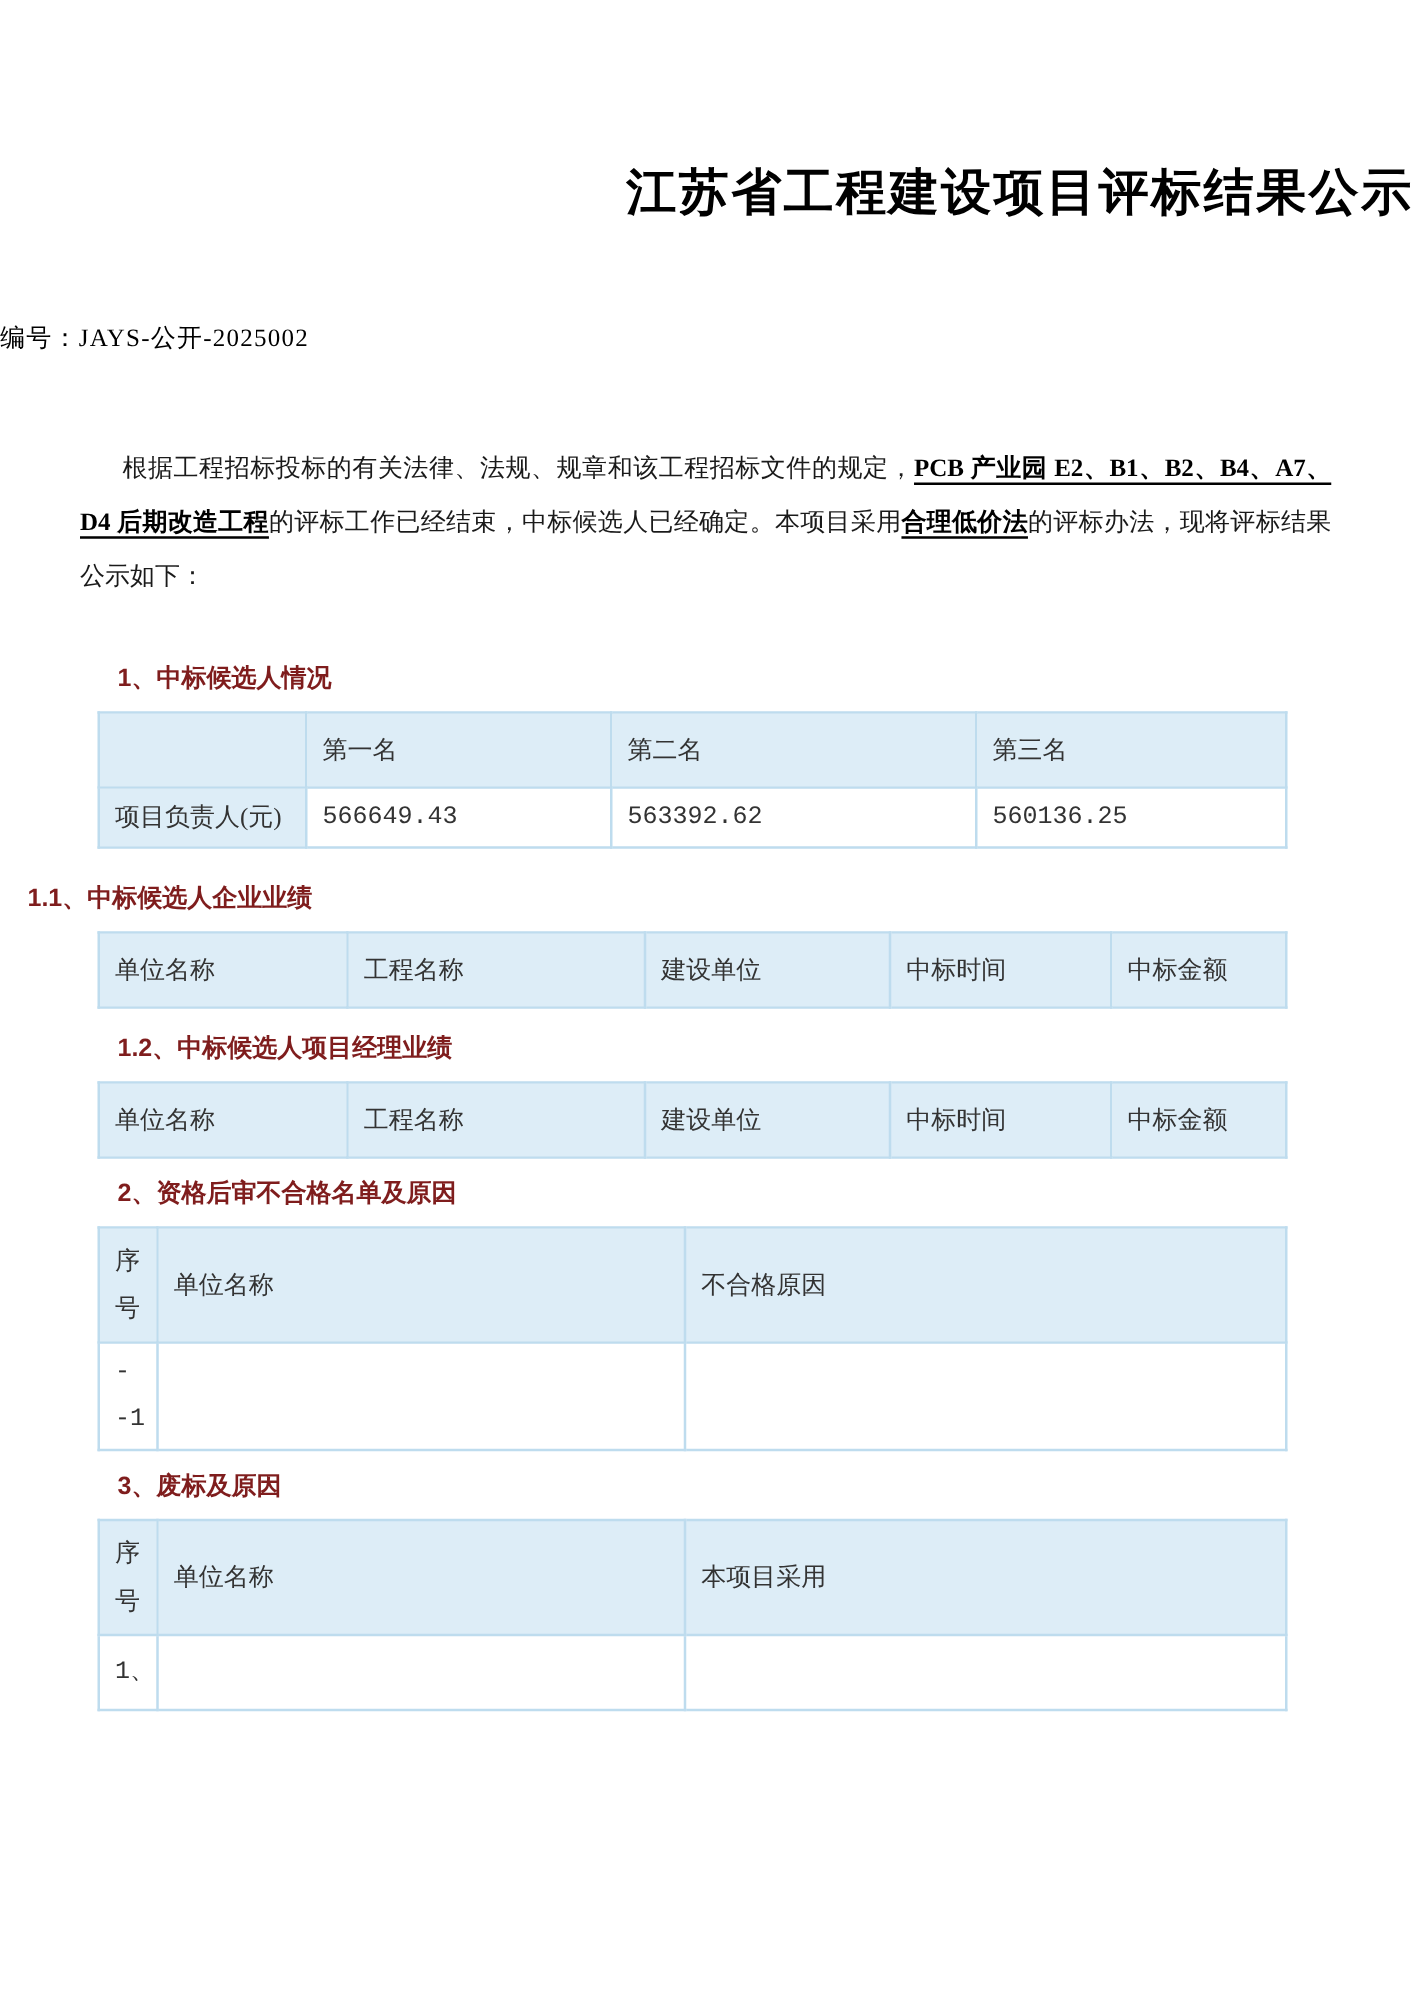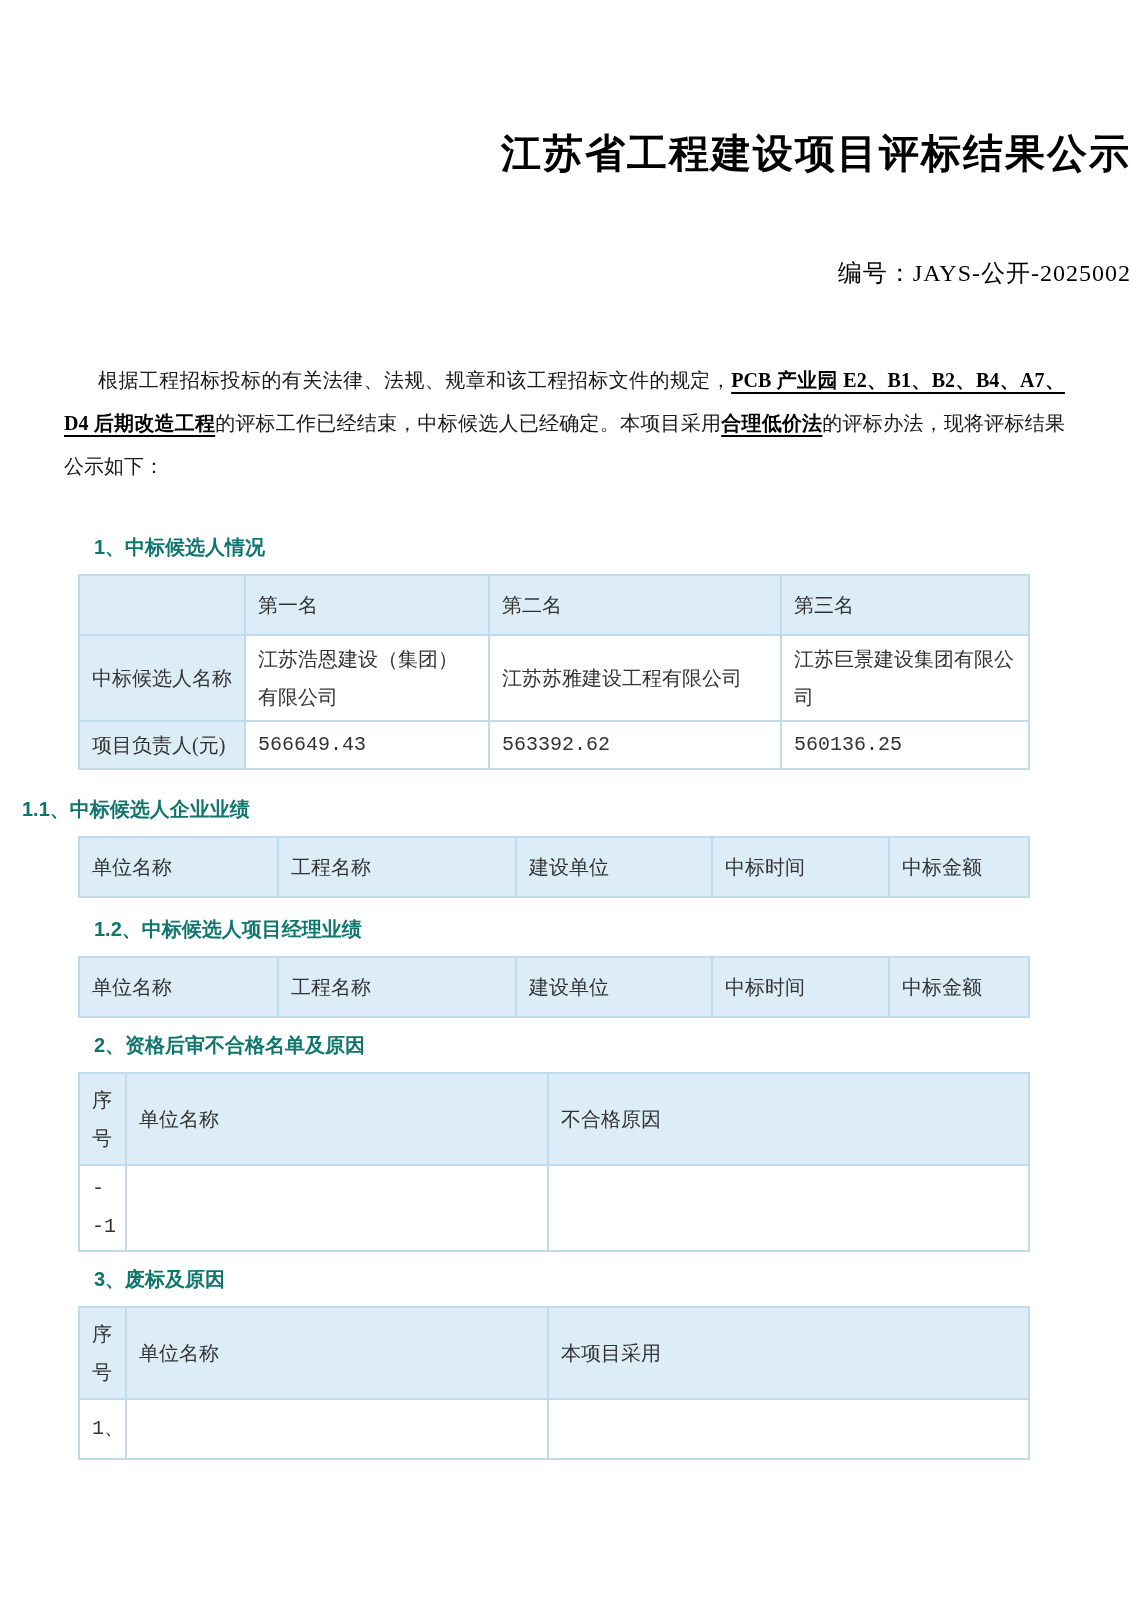--- a/index.html
+++ b/index.html
@@ -14,22 +14,22 @@
   }
   .doc-title {
     margin-top: 126px;
     text-align: right;
     font-size: 40px;
     font-weight: bold;
     letter-spacing: 2px;
   }
   .doc-number {
     margin-top: 76px;
-    text-align: right;
-    font-size: 24px;
+    text-align: left;
+    font-size: 20px;
     letter-spacing: 1px;
   }
   .intro {
     margin: 70px 66px 0 64px;
     font-size: 20px;
     line-height: 2.15;
     text-align: justify;
     text-indent: 1.7em;
     color: #1a1a1a;
   }
@@ -38,21 +38,21 @@
     color: #000;
     text-decoration: underline;
     text-decoration-thickness: 2px;
     text-underline-offset: 5px;
   }
   .section-heading {
     margin: 46px 0 0 94px;
     font-size: 20px;
     font-weight: bold;
     font-family: "Liberation Sans", "DejaVu Sans", sans-serif;
-    color: #0f766e;
+    color: #7f1d1d;
   }
   .section-heading.tight { margin-top: 26px; margin-left: 22px; }
   .section-heading.tighter { margin-top: 18px; }
   .section-heading.tight2 { margin-top: 14px; }
   table.grid {
     border-collapse: collapse;
     table-layout: fixed;
     margin: 13px 0 0 78px;
     width: 950px;
   }
@@ -95,26 +95,20 @@
       <col style="width:292px">
       <col style="width:248px">
     </colgroup>
   <tbody>
       <tr class="h56">
     <td class="th"></td>
     <td class="th">第一名</td>
     <td class="th">第二名</td>
     <td class="th">第三名</td>
   </tr>
-  <tr class="h84">
-    <td class="th">中标候选人名称</td>
-    <td>江苏浩恩建设（集团）有限公司</td>
-    <td>江苏苏雅建设工程有限公司</td>
-    <td>江苏巨景建设集团有限公司</td>
-  </tr>
   <tr class="h48">
     <td class="th">项目负责人(元)</td>
     <td class="num">566649.43</td>
     <td class="num">563392.62</td>
     <td class="num">560136.25</td>
   </tr>
 </tbody>
   </table>
 
 <div class="section-heading tight">1.1、中标候选人企业业绩</div>

